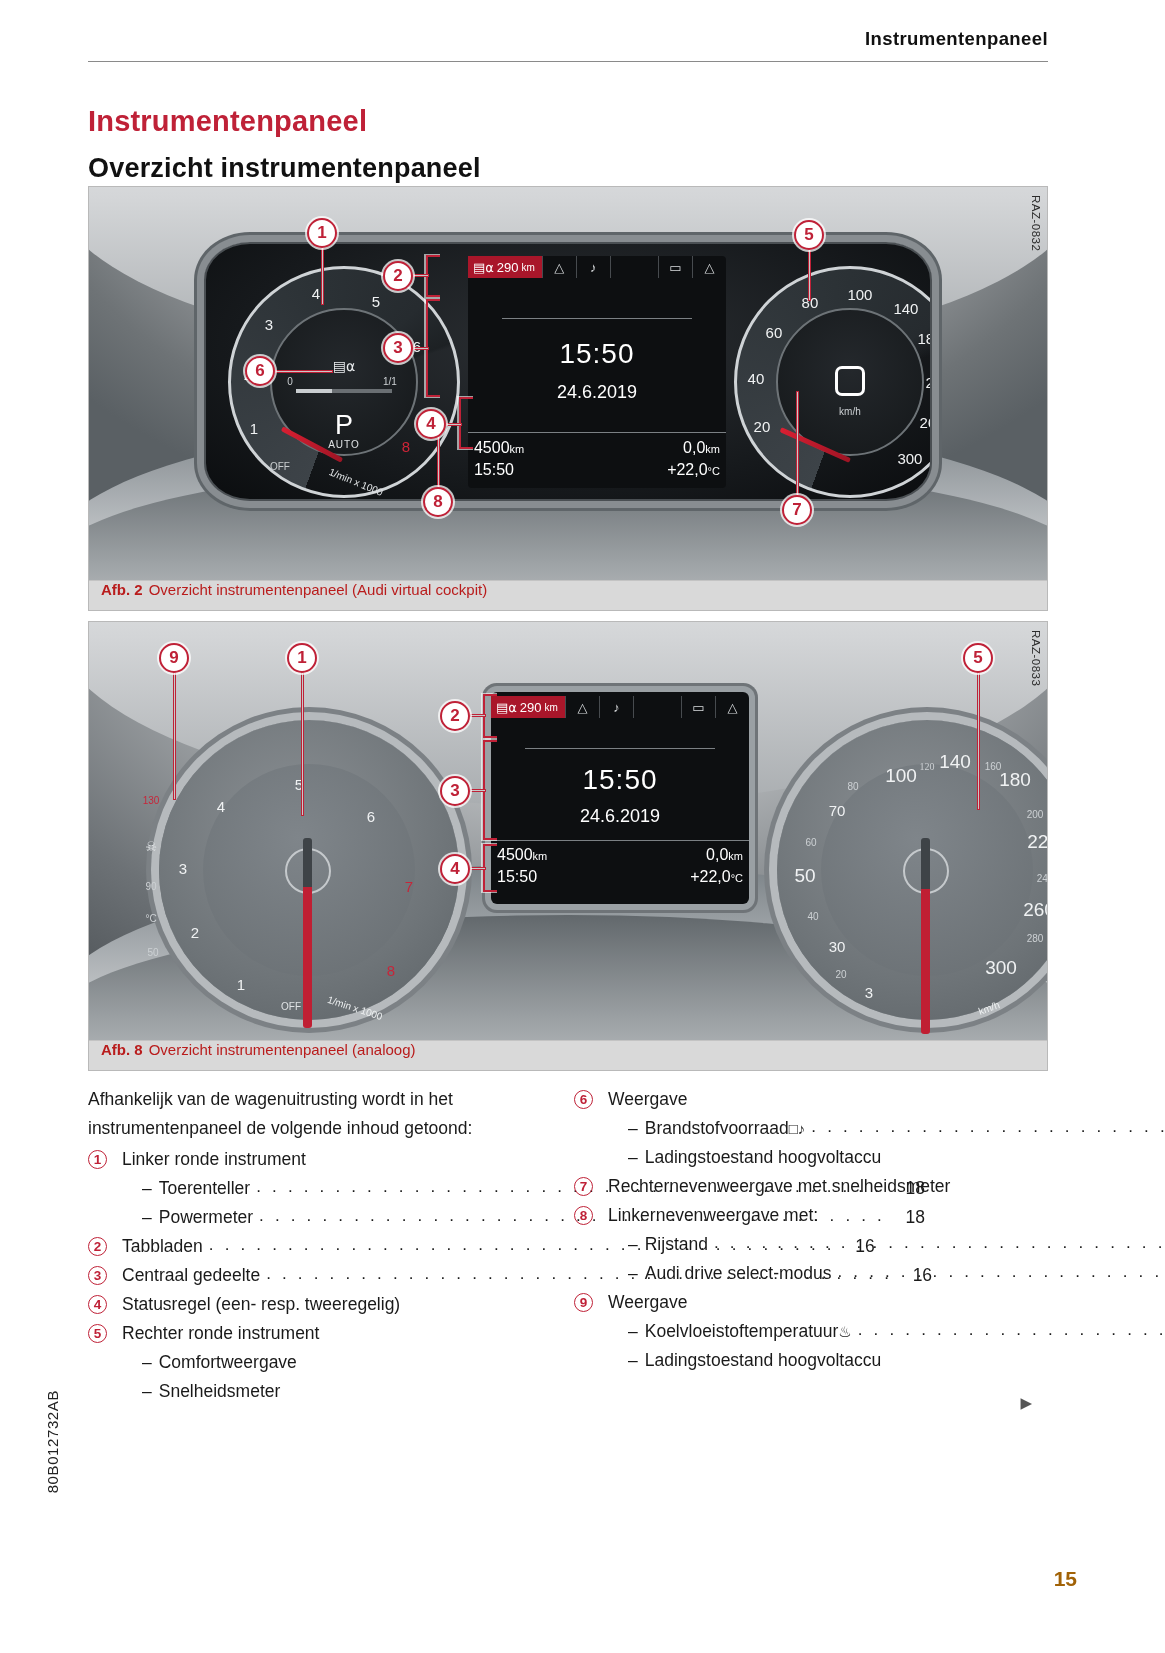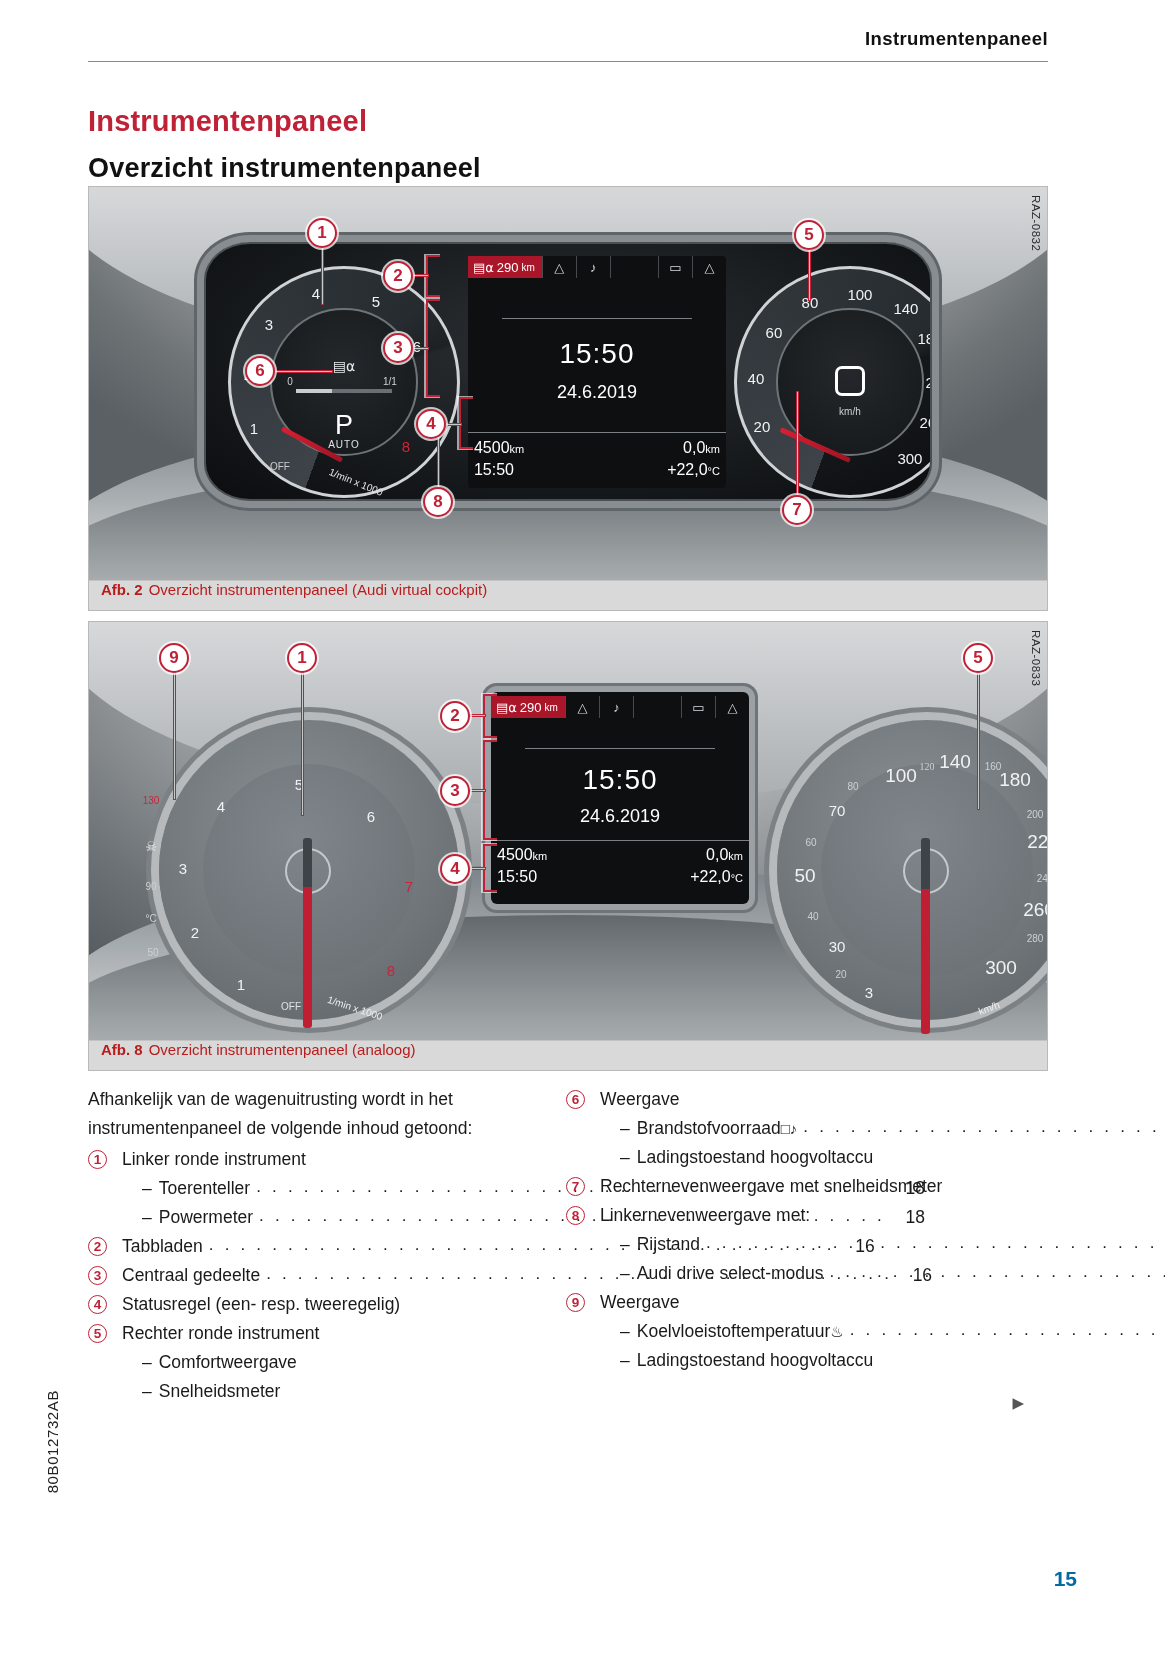--- a/index.html
+++ b/index.html
@@ -53,21 +53,21 @@
     writing-mode: vertical-rl;
     transform: rotate(180deg);
     font-size: 15px;
     letter-spacing: .6px;
     color: #222;
   }
   .page-number {
     position: absolute;
     right: 88px; bottom: 62px;
     font-size: 21px; font-weight: bold;
-    color: #0369a1;
+    color: #a16207;
   }
 
   
   .figure {
     position: absolute;
     left: 88px;
     width: 960px;
     border: 1px solid #b9b9b9;
     background: #d9d9d9;
     overflow: hidden;
@@ -245,21 +245,21 @@
     border-right: none;
     box-shadow: -1px 0 0 1px rgba(255,255,255,.6);
   }
 
   
   .body-cols {
     position: absolute;
     left: 88px; top: 1085px;
     width: 960px;
     display: flex;
-    gap: 20px;
+    gap: 28px;
     font-size: 17.5px;
     line-height: 29px;
   }
   .col { width: 458px; }
 
   .intro { margin: 0 0 2px 0; }
 
   ul.legend { list-style: none; margin: 0; padding: 0; }
   ul.legend > li { display: flex; align-items: flex-start; }
   .num {

